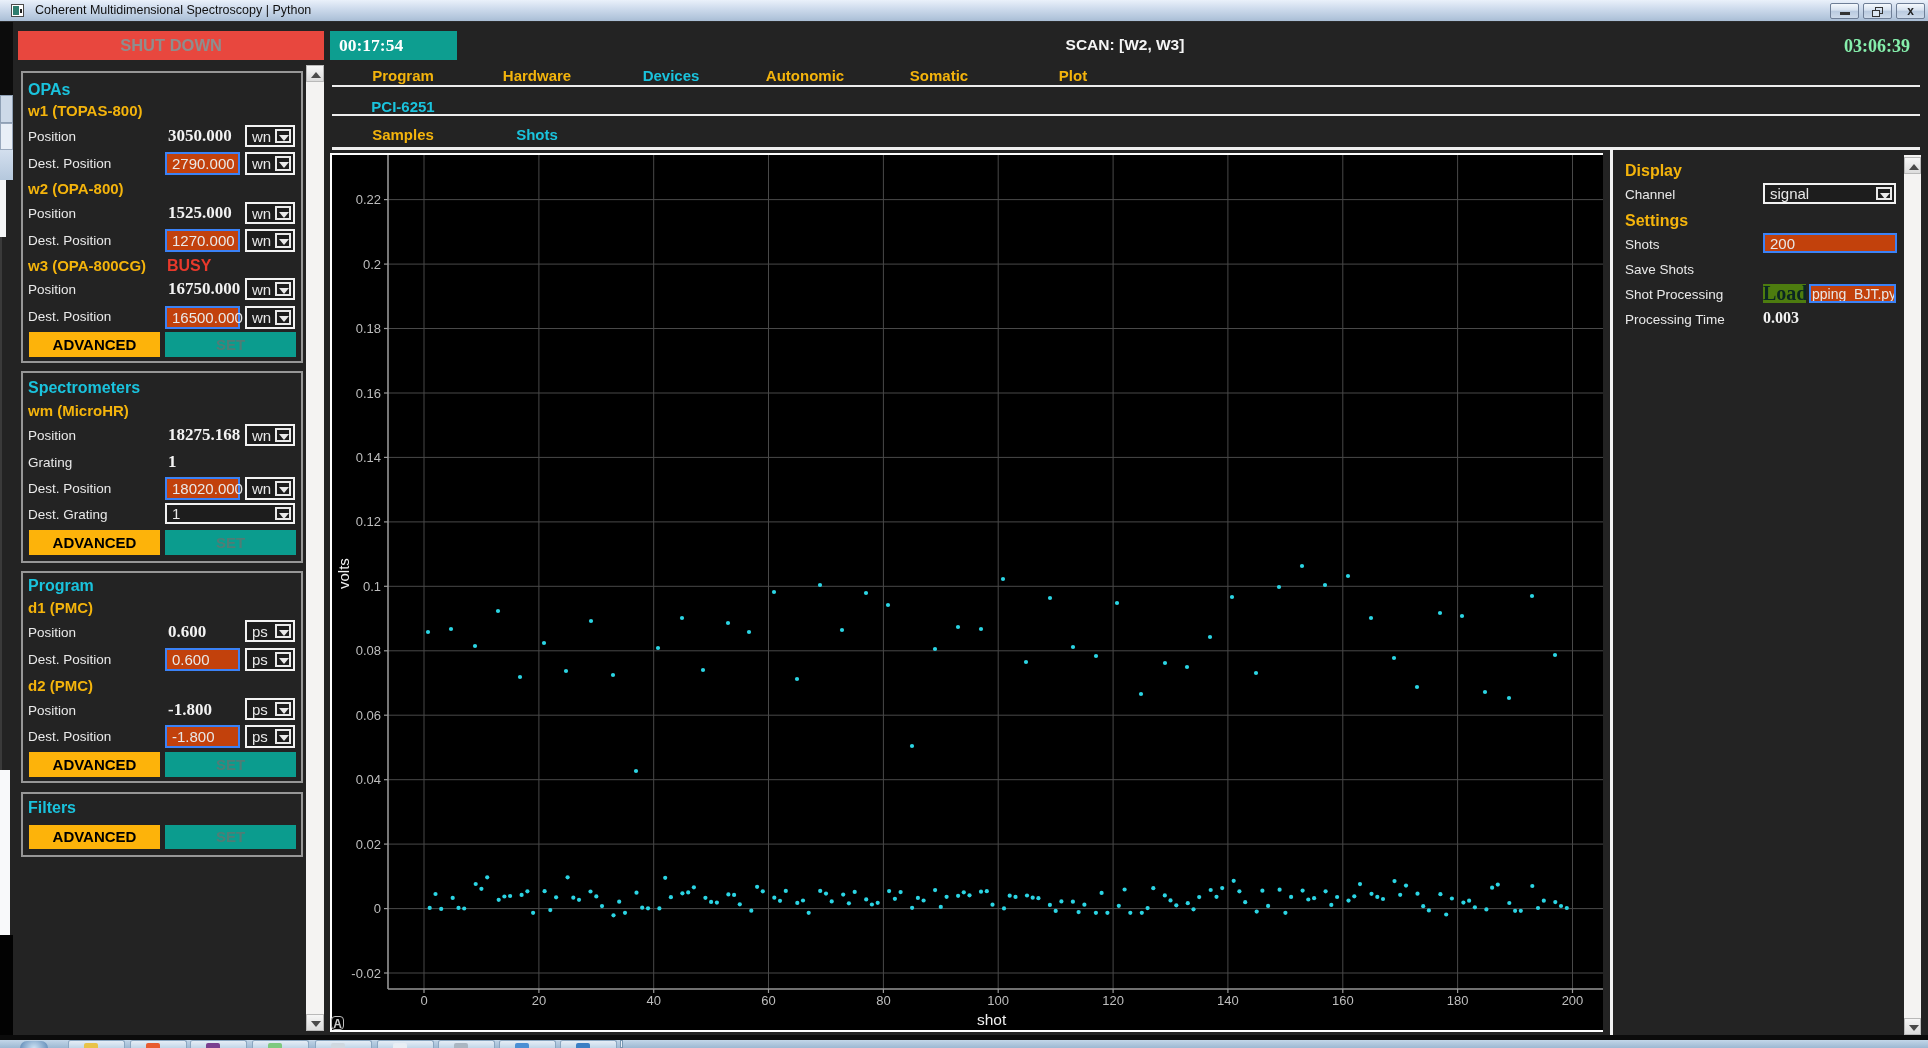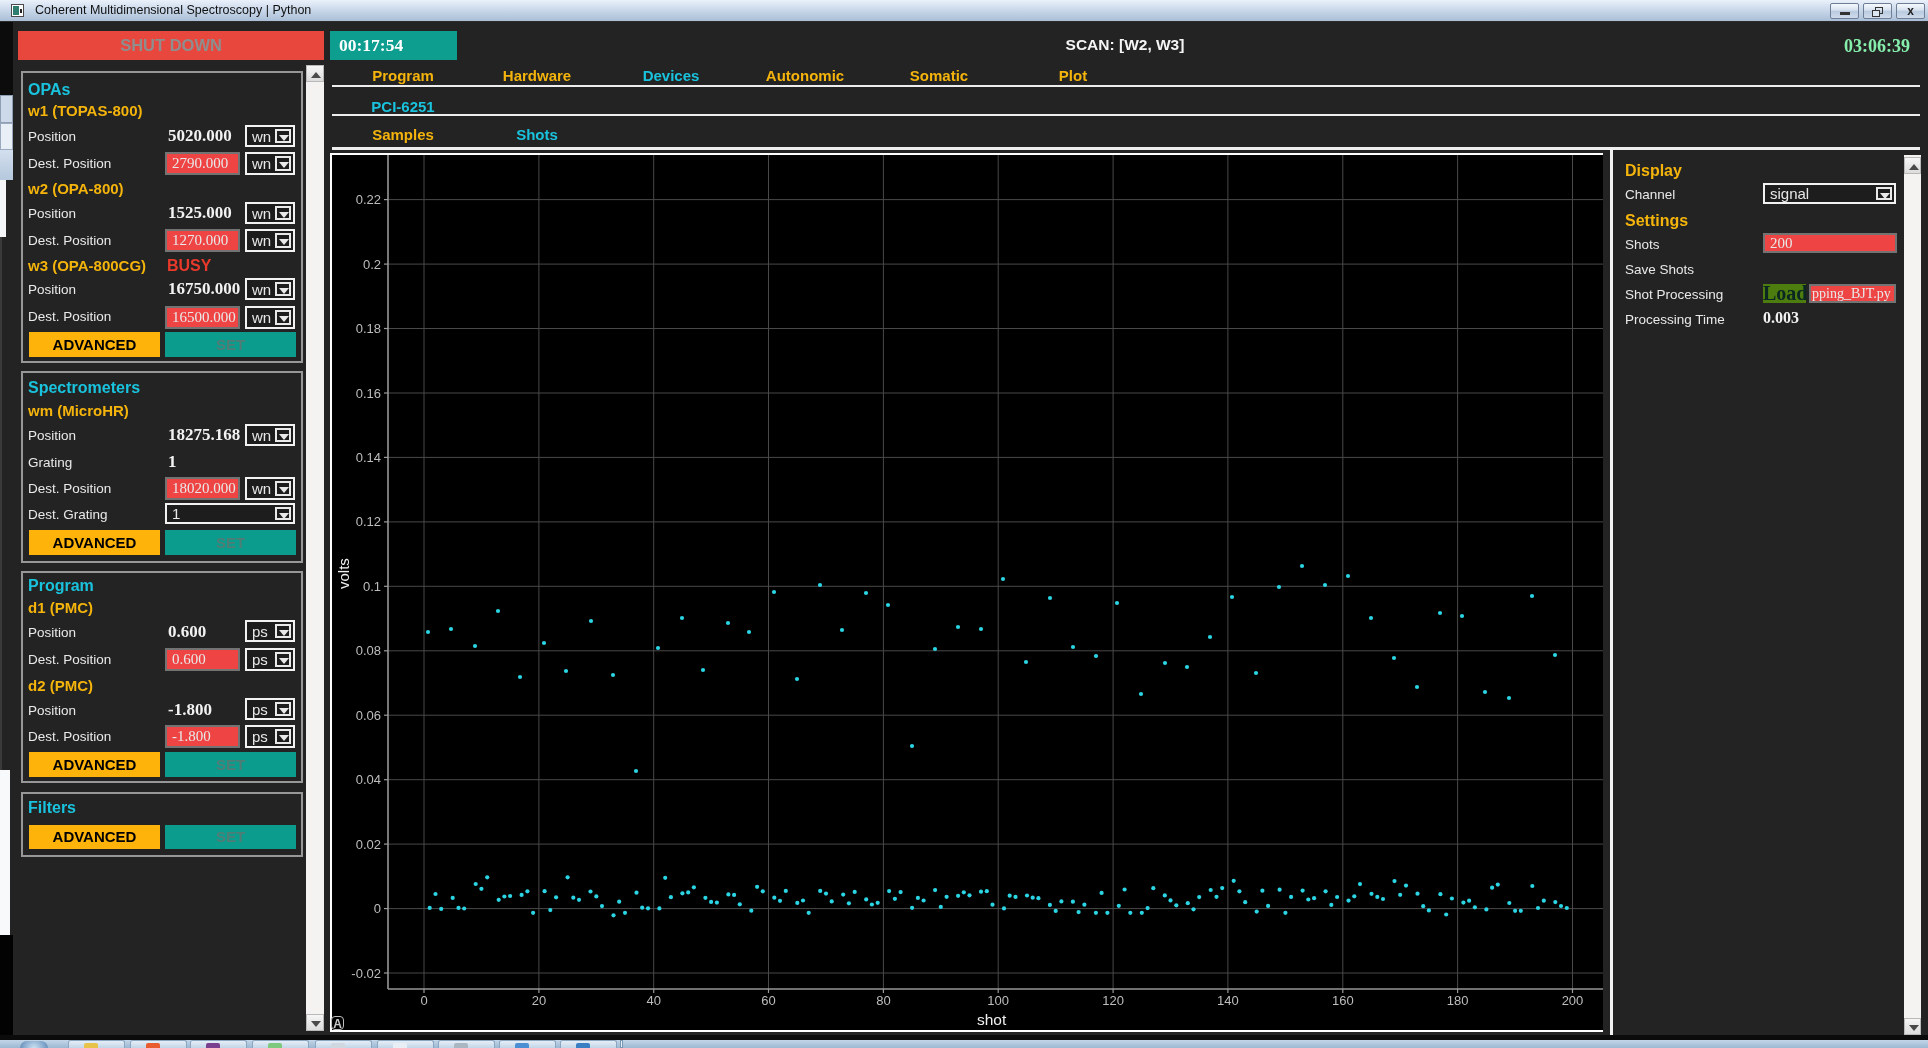--- a/index.html
+++ b/index.html
@@ -9,21 +9,21 @@
 #tbar .ttl{left:35px;top:3px;font-size:12.5px;color:#111}
 .wbtn{top:3px;height:16px;width:29px;border:1px solid #6e7e96;border-radius:2px;background:linear-gradient(#f5f9fd,#d6e1ef 45%,#b9cadf 50%,#cddaea);color:#222;text-align:center;line-height:13px;font-size:11px}
 
 .cy{color:#1ac3dd;font-weight:bold}
 .or{color:#f4b40c;font-weight:bold}
 .lbl{font-size:13.5px;color:#e9e9e9}
 .hdr{font-size:16px;font-weight:bold}
 .val{font-family:"Liberation Serif",serif;font-weight:bold;font-size:17px;color:#f2f2f2}
 
 .gbox{border:2px solid #979797;background:#232323}
-.inp{background:#ef4444;border:2px solid #737373;color:#e8e8e8;font-family:Liberation Serif, serif;font-size:15px;padding-left:5px;display:flex;align-items:center}
+.inp{background:#c2410c;border:2px solid #3b82f6;color:#e8e8e8;font-family:Liberation Sans, sans-serif;font-size:15px;padding-left:5px;display:flex;align-items:center}
 .combo{background:#1d1d1d;border:2px solid #f2f2f2;color:#e8e8e8;font-family:"Liberation Sans",sans-serif;font-size:15px;display:flex;align-items:center;padding-left:5px}
 .darr{position:absolute;right:2px;top:2px;bottom:2px;width:16px;border:2px solid #e9e9e9;background:#1d1d1d}
 .darr:after{content:"";position:absolute;left:2px;top:4px;border-left:5px solid transparent;border-right:5px solid transparent;border-top:6px solid #e9e9e9}
 .btn-adv{background:#fdb30a;color:#000;font-weight:bold;font-size:15px;text-align:center}
 .btn-set{background:#0b9c8e;color:#4f7d76;font-weight:bold;font-size:15px;text-align:center}
 .scroll{background:#f4f3f2}
 .sbtn{background:linear-gradient(#f6f6f6,#dcdcdc);border:1px solid #b9b9b9;position:absolute;left:0;width:18px;height:17px}
 .tri-u{position:absolute;left:4px;top:6px;border-left:5px solid transparent;border-right:5px solid transparent;border-bottom:6px solid #4a4a4a}
 .tri-d{position:absolute;left:4px;top:6px;border-left:5px solid transparent;border-right:5px solid transparent;border-top:6px solid #4a4a4a}
 .wline{background:#ededed}
@@ -71,21 +71,21 @@
 <div class="tab cy" style="left:336px;top:98px">PCI-6251</div>
 <div class="abs wline" style="left:332px;top:114px;width:1588px;height:2px"></div>
 <div class="tab or" style="left:336px;top:126px">Samples</div>
 <div class="tab cy" style="left:470px;top:126px">Shots</div>
 <div class="abs wline" style="left:332px;top:147px;width:1588px;height:2.5px"></div>
 
 <div class="abs gbox" style="left:21px;top:71px;width:282px;height:292px"></div>
 <div class="abs hdr cy" style="left:28px;top:81px">OPAs</div>
 <div class="abs hdr or" style="left:28px;top:102px;font-size:15px">w1 (TOPAS-800)</div>
 <div class="abs lbl" style="left:28px;top:129px">Position</div>
-<div class="abs val" style="left:168px;top:126px">5020.000</div>
+<div class="abs val" style="left:168px;top:126px">3050.000</div>
 <div class="abs combo" style="left:245px;top:125px;width:50px;height:22px">wn<span class="darr"></span></div>
 <div class="abs lbl" style="left:28px;top:156px">Dest. Position</div>
 <div class="abs inp" style="left:165px;top:152px;width:75px;height:23px">2790.000</div>
 <div class="abs combo" style="left:245px;top:152px;width:50px;height:23px">wn<span class="darr"></span></div>
 <div class="abs hdr or" style="font-size:15px;left:28px;top:180px">w2 (OPA-800)</div>
 <div class="abs lbl" style="left:28px;top:206px">Position</div>
 <div class="abs val" style="left:168px;top:203px">1525.000</div>
 <div class="abs combo" style="left:245px;top:202px;width:50px;height:22px">wn<span class="darr"></span></div>
 <div class="abs lbl" style="left:28px;top:233px">Dest. Position</div>
 <div class="abs inp" style="left:165px;top:229px;width:75px;height:23px">1270.000</div>

